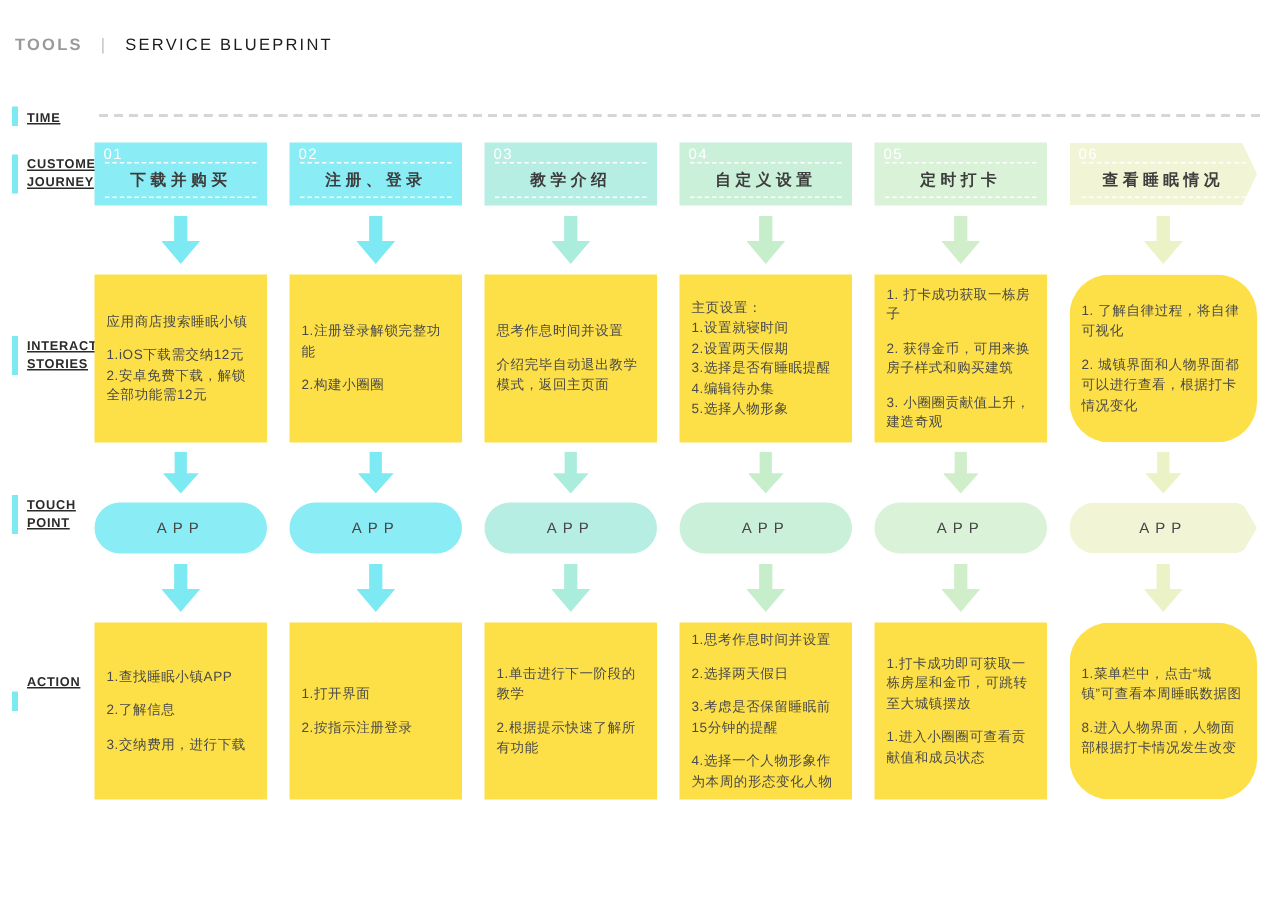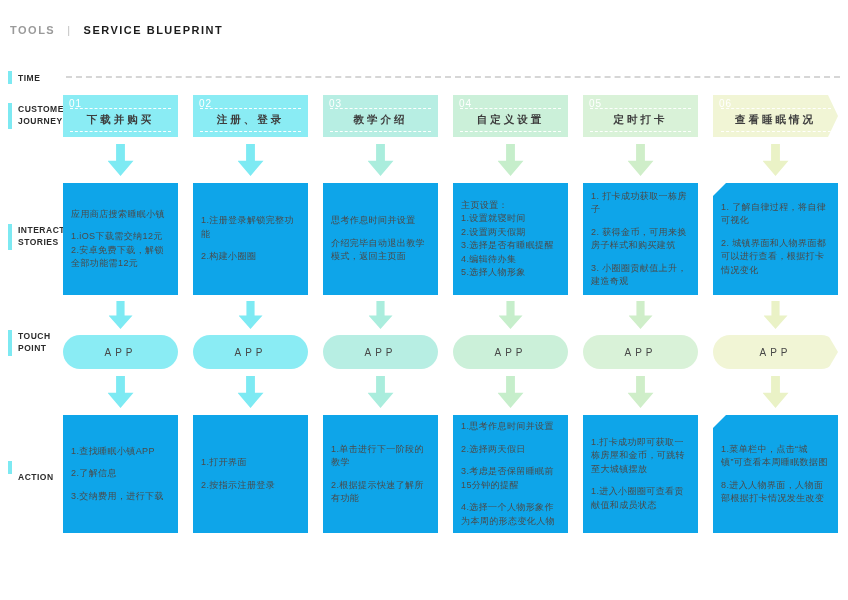--- a/index.html
+++ b/index.html
@@ -3,50 +3,50 @@
 <meta charset="utf-8">
 <style>
   html,body{margin:0;padding:0;background:#fff;}
   body{font-family:"Liberation Sans","DejaVu Sans",sans-serif;}
   #stage{position:relative;width:848px;height:600px;background:#ffffff;overflow:hidden;}
 
   
   .top-header{position:absolute;left:10px;top:24px;display:flex;align-items:center;font-size:11px;letter-spacing:1.5px;}
   .tools-label{color:#9a9a9a;font-weight:700;}
   .header-divider{color:#c0c0c0;margin:0 12px;font-weight:300;}
-  .bp-title{color:#1c1c1c;font-weight:bold;}
-
-  
-  .row-label{position:absolute;left:18px;font-size:8.5px;font-weight:bold;color:#2b2b2b;letter-spacing:.5px;line-height:1.4;width:48px;}
+  .bp-title{color:#1c1c1c;font-weight:normal;}
+
+  
+  .row-label{position:absolute;left:18px;font-size:8.5px;font-weight:bold;color:#2b2b2b;letter-spacing:.5px;line-height:1.4;width:48px;text-decoration:underline;}
   .bar{position:absolute;left:8px;width:4px;background:#7de9f2;}
 
   
   .time-line{position:absolute;left:66px;top:76px;width:774px;border-top:2px dashed #d6d6d6;}
 
   
   #cols{position:absolute;left:63px;top:95px;display:flex;gap:15px;}
   .col{width:115px;display:grid;grid-template-rows:42px 46px 112px 40px 34px 46px 118px;}
 
   .hdr{position:relative;background:var(--c);display:flex;align-items:flex-end;justify-content:center;padding-bottom:5px;box-sizing:border-box;}
   .num{position:absolute;top:3px;left:6px;color:#fff;font-weight:normal;font-size:10px;letter-spacing:1px;}
   .hdr-title{width:88%;text-align:center;border-top:1px dashed rgba(255,255,255,.95);border-bottom:1px dashed rgba(255,255,255,.95);padding:4px 0;font-size:10.5px;font-weight:bold;letter-spacing:3px;color:#3d3d3d;white-space:nowrap;}
 
   .arrow-cell{display:flex;align-items:center;justify-content:center;}
   .down-arrow{width:26px;height:32px;background:var(--a);clip-path:polygon(33% 0,67% 0,67% 52%,100% 52%,50% 100%,0 52%,33% 52%);}
   .small .down-arrow{height:28px;width:24px;}
 
-  .box{background:#0ea5e9;padding:8px 8px;box-sizing:border-box;display:flex;flex-direction:column;justify-content:center;font-size:9px;line-height:1.5;letter-spacing:.4px;color:#4a4a4a;height:100%;overflow:hidden;}
+  .box{background:#fde047;padding:8px 8px;box-sizing:border-box;display:flex;flex-direction:column;justify-content:center;font-size:9px;line-height:1.5;letter-spacing:.4px;color:#4a4a4a;height:100%;overflow:hidden;}
   .box p{margin:0;white-space:pre-line;}
   .box p + p{margin-top:9px;}
 
   .app{background:var(--c);display:flex;align-items:center;justify-content:center;font-size:10px;letter-spacing:4px;color:#474747;height:100%;box-sizing:border-box;border-radius:17px;}
 
   
   .pointed{width:125px;clip-path:polygon(0 0,115px 0,125px 50%,115px 100%,0 100%);}
-  .cut{clip-path:polygon(13px 0,100% 0,100% 100%,0 100%,0 13px);}
+  .cut{clip-path:polygon(13px 0,100% 0,100% 100%,0 100%,0 13px);border-radius:27px;}
 </style>
 </head>
 <body>
 
 <div id="stage">
 
   <div class="top-header">
     <span class="tools-label">TOOLS</span>
     <span class="header-divider">|</span>
     <span class="bp-title">SERVICE BLUEPRINT</span>
@@ -58,21 +58,21 @@
   <div class="bar" style="top:103px;height:26px;"></div>
   <div class="row-label" style="top:104px;">CUSTOMER JOURNEY</div>
 
   <div class="bar" style="top:224px;height:26px;"></div>
   <div class="row-label" style="top:225px;">INTERACTIVE STORIES</div>
 
   <div class="bar" style="top:330px;height:26px;"></div>
   <div class="row-label" style="top:331px;">TOUCH POINT</div>
 
   <div class="bar" style="top:461px;height:13px;"></div>
-  <div class="row-label" style="top:472px;">ACTION</div>
+  <div class="row-label" style="top:449px;">ACTION</div>
 
   <div class="time-line"></div>
 
   <div id="cols">
 
     <div class="col" style="--c: #8aecf4; --a: #7deaf3;">
       <div class="hdr">
         <span class="num">01</span>
         <span class="hdr-title">下载并购买</span>
       </div>

